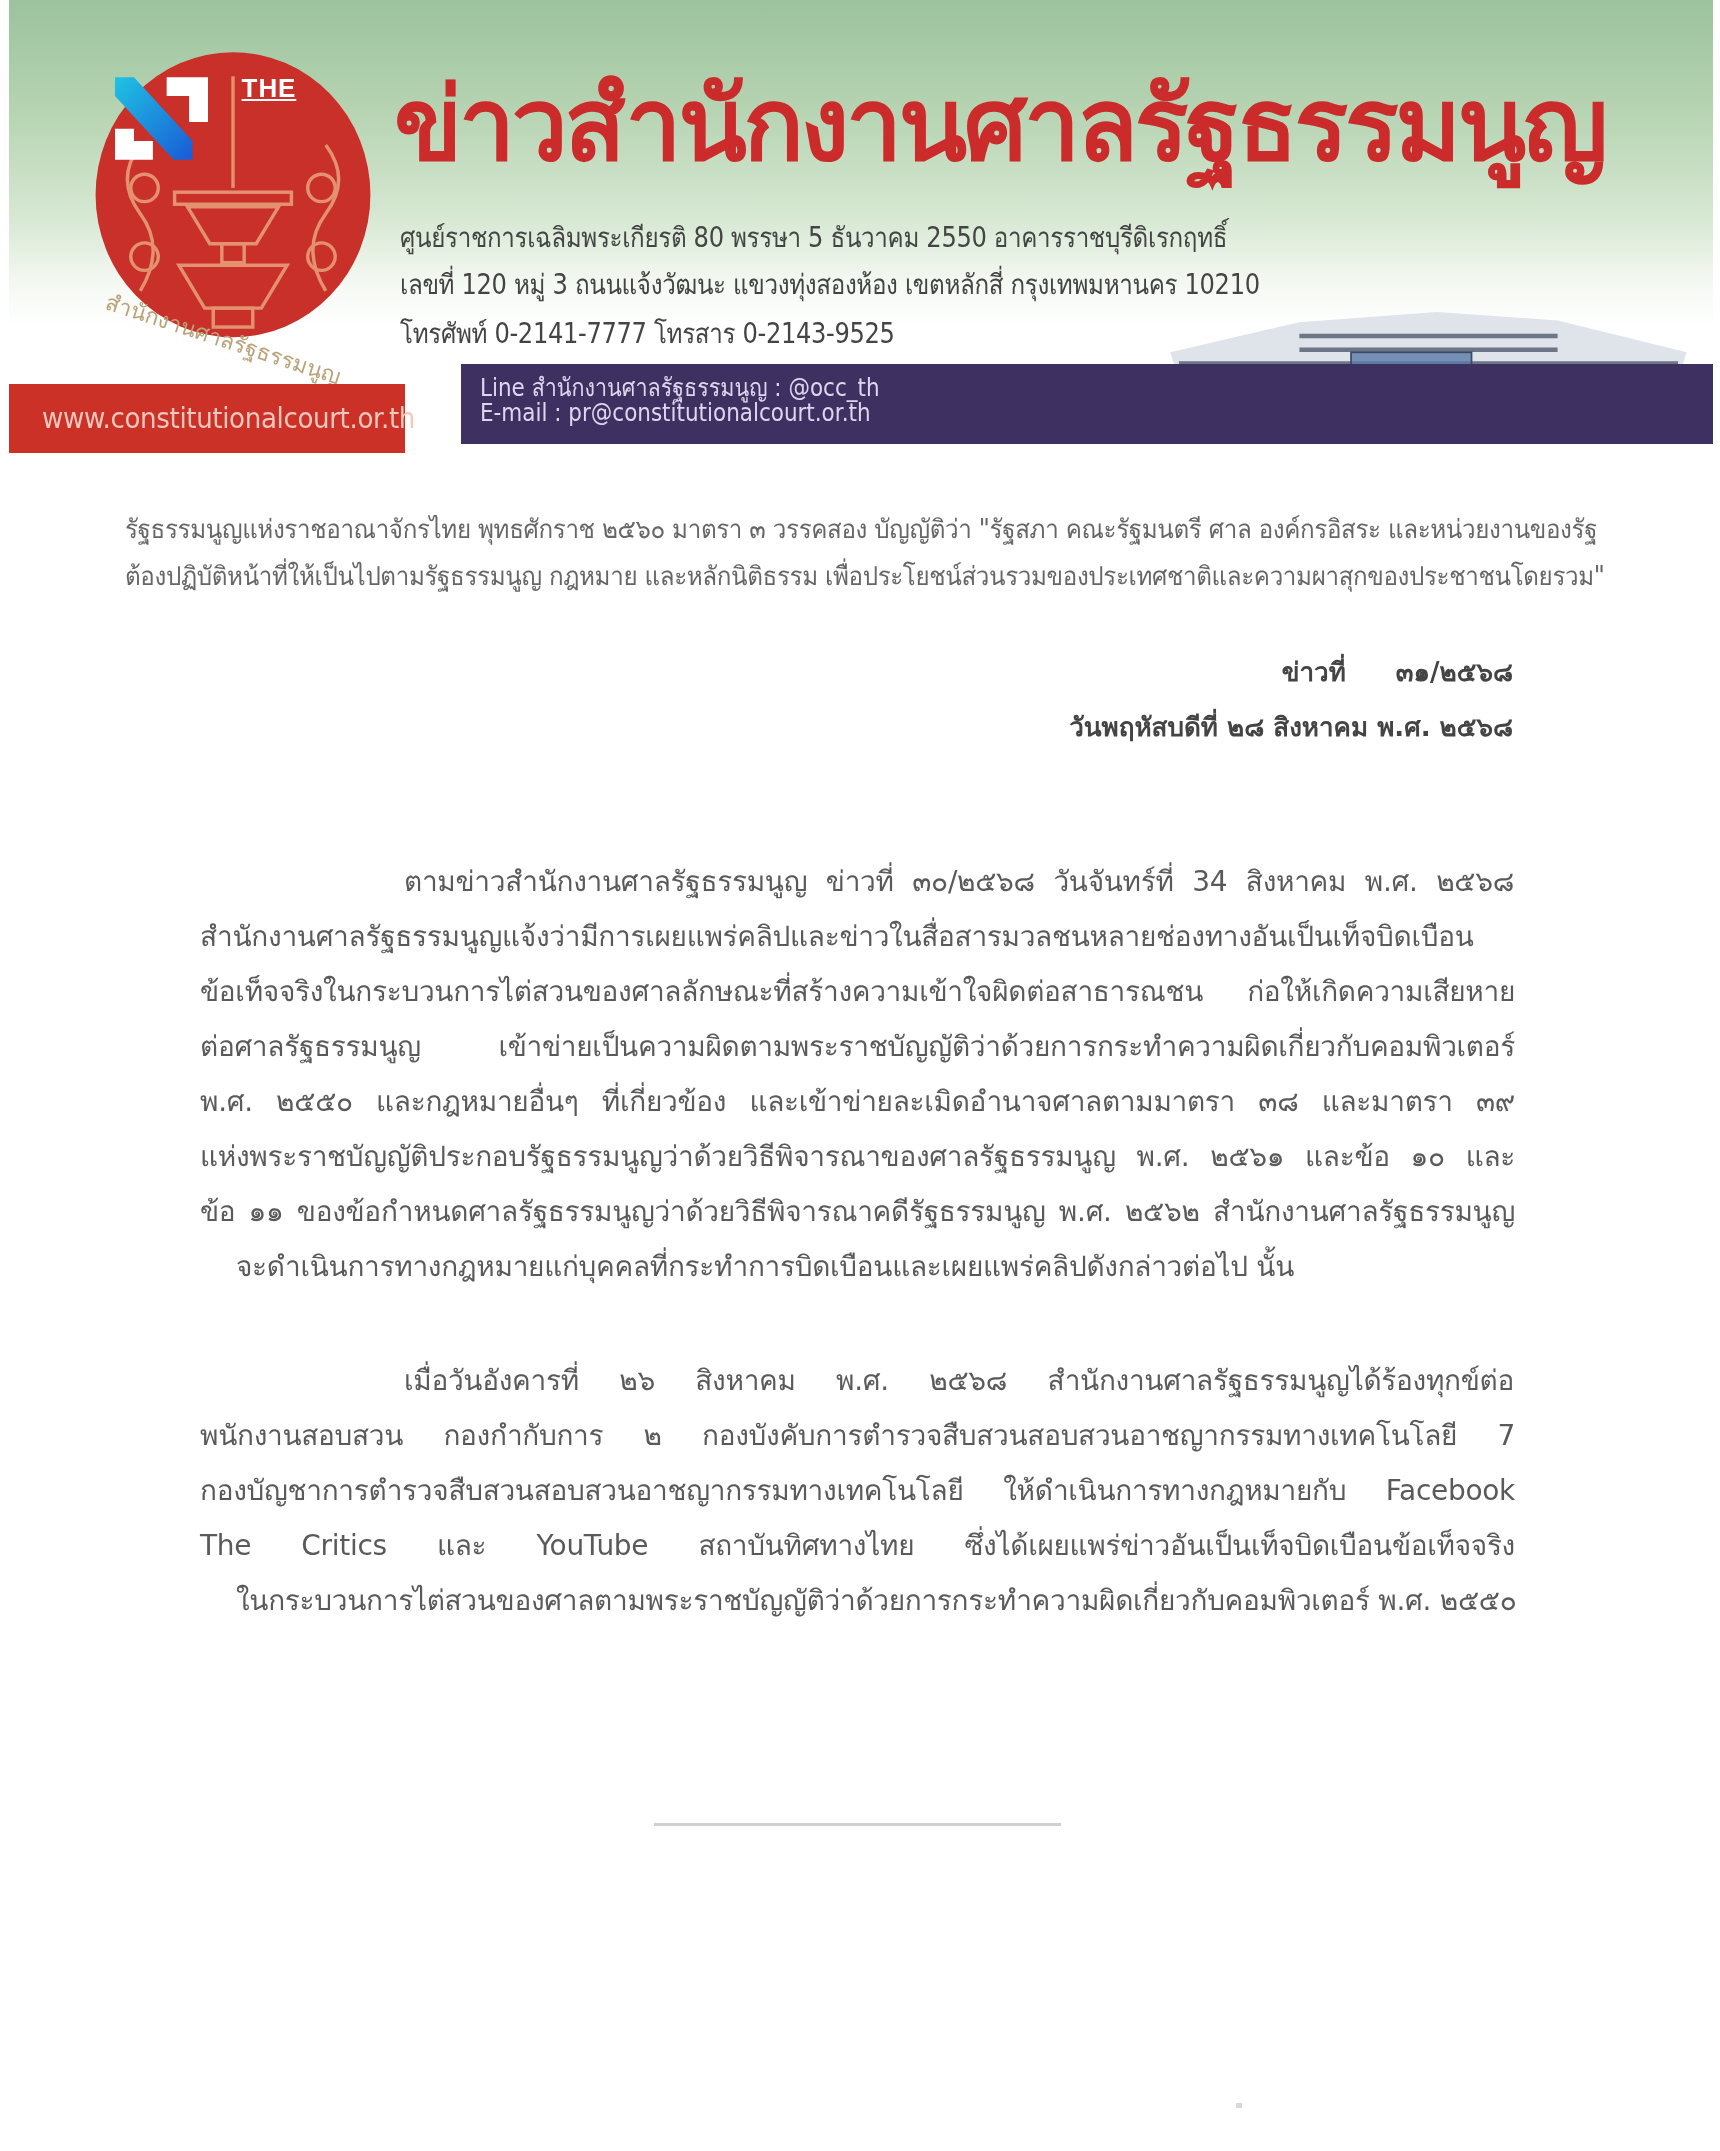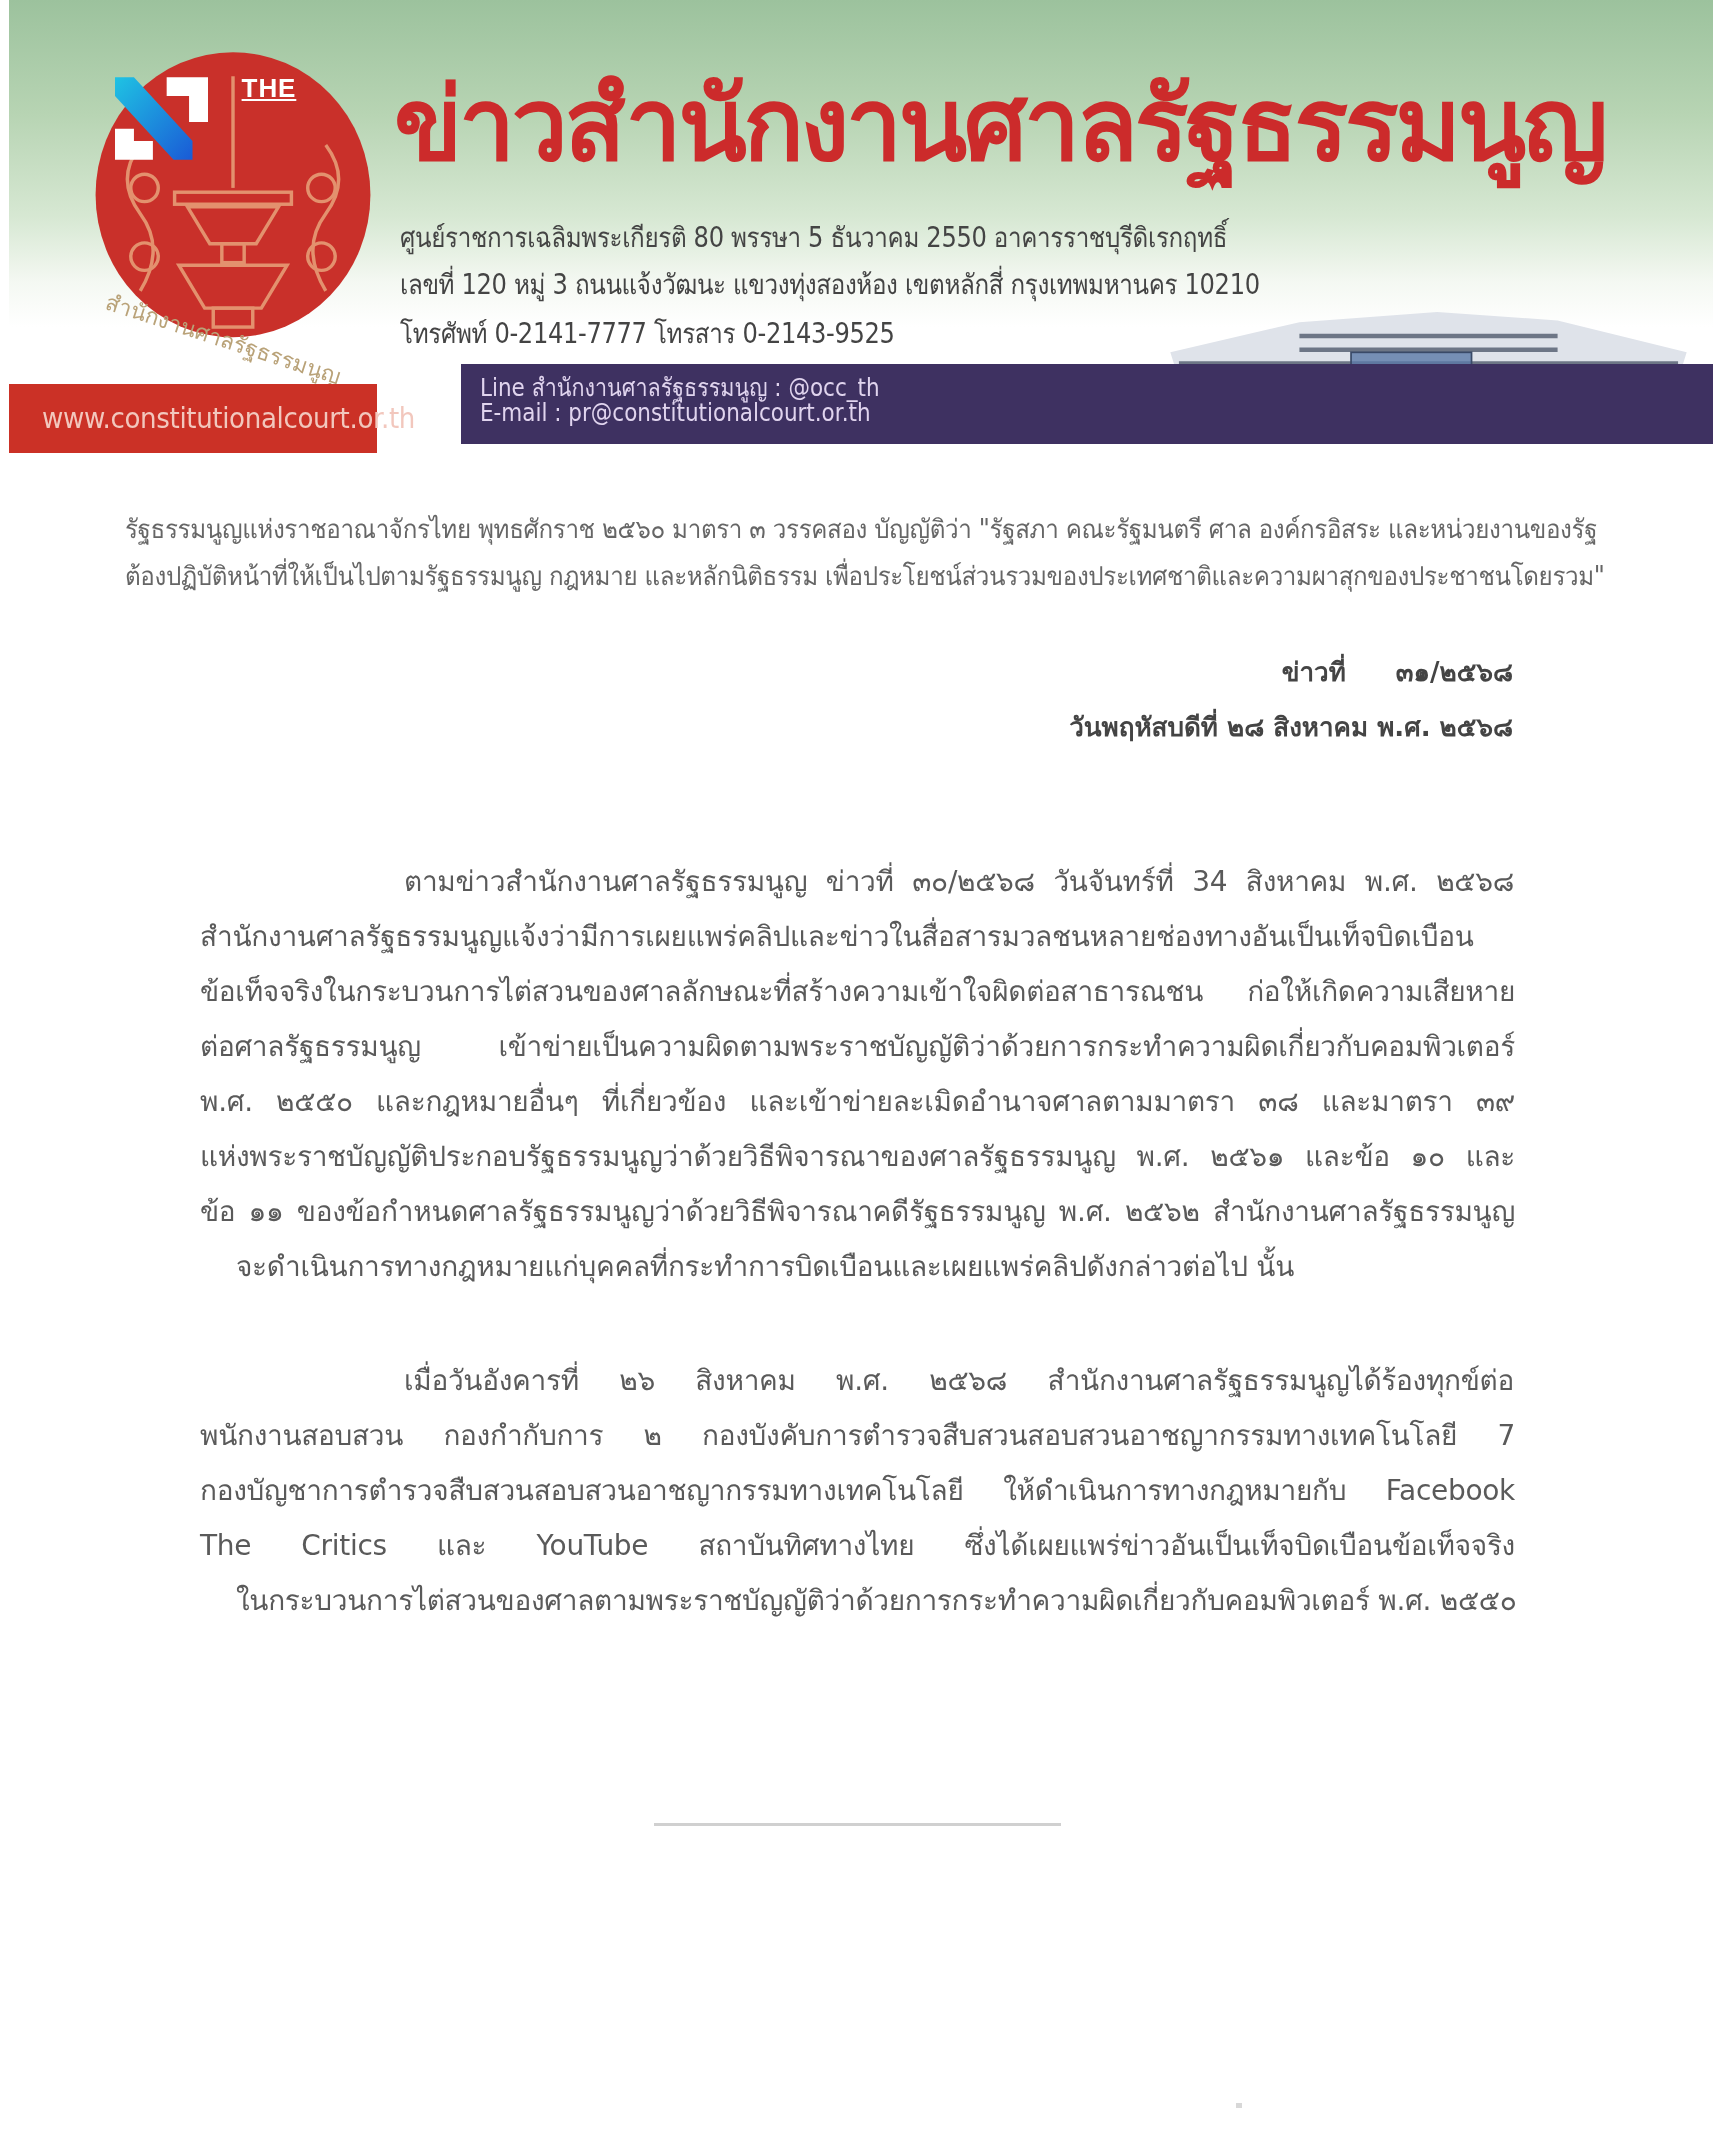--- a/index.html
+++ b/index.html
@@ -20,21 +20,21 @@
   .lh-title { position: absolute; left: 385px; top: 71px; font: bold 102px/1.05 "DejaVu Sans", sans-serif;
     color: #cc2b2b; letter-spacing: -3.4px; white-space: nowrap; transform: scaleX(0.98); transform-origin: left top; }
   .lh-addr { position: absolute; left: 391px; font-size: 27.5px; color: #444; white-space: nowrap; letter-spacing: -0.4px;
     transform: scaleX(0.88); transform-origin: left top; }
   .lh-addr.l1 { top: 215px; }
   .lh-addr.l2 { top: 262px; }
   .lh-addr.l3 { top: 311px; }
 
   .building { position: absolute; left: 1144px; top: 305px; width: 551px; height: 142px; }
 
-  .bar-red { position: absolute; left: 8.6px; top: 384px; width: 368px; height: 69px; background: #cb3126; }
+  .bar-red { position: absolute; left: 8.6px; top: 384px; width: 368px; height: 69px; background: #cb3126; padding-left: 28px; }
   .bar-red span { position: absolute; left: 33px; top: 17px; font-size: 29px; color: #f2c7bd; white-space: nowrap;
     letter-spacing: -0.4px; transform: scaleX(0.9); transform-origin: left top; }
   .bar-purple { position: absolute; left: 460px; top: 364px; width: 1252px; height: 80px; background: #3e3161; }
   .bar-purple .line { position: absolute; left: 19px; font-size: 25px; color: #e0d4ee; white-space: nowrap;
     transform: scaleX(0.86); transform-origin: left top; }
   .bar-purple .line.a { top: 3.4px; }
   .bar-purple .line.b { top: 34px; }
 
   
   .preamble { position: absolute; left: 125px; width: 1493px; font-size: 26px; color: #666; white-space: nowrap;

